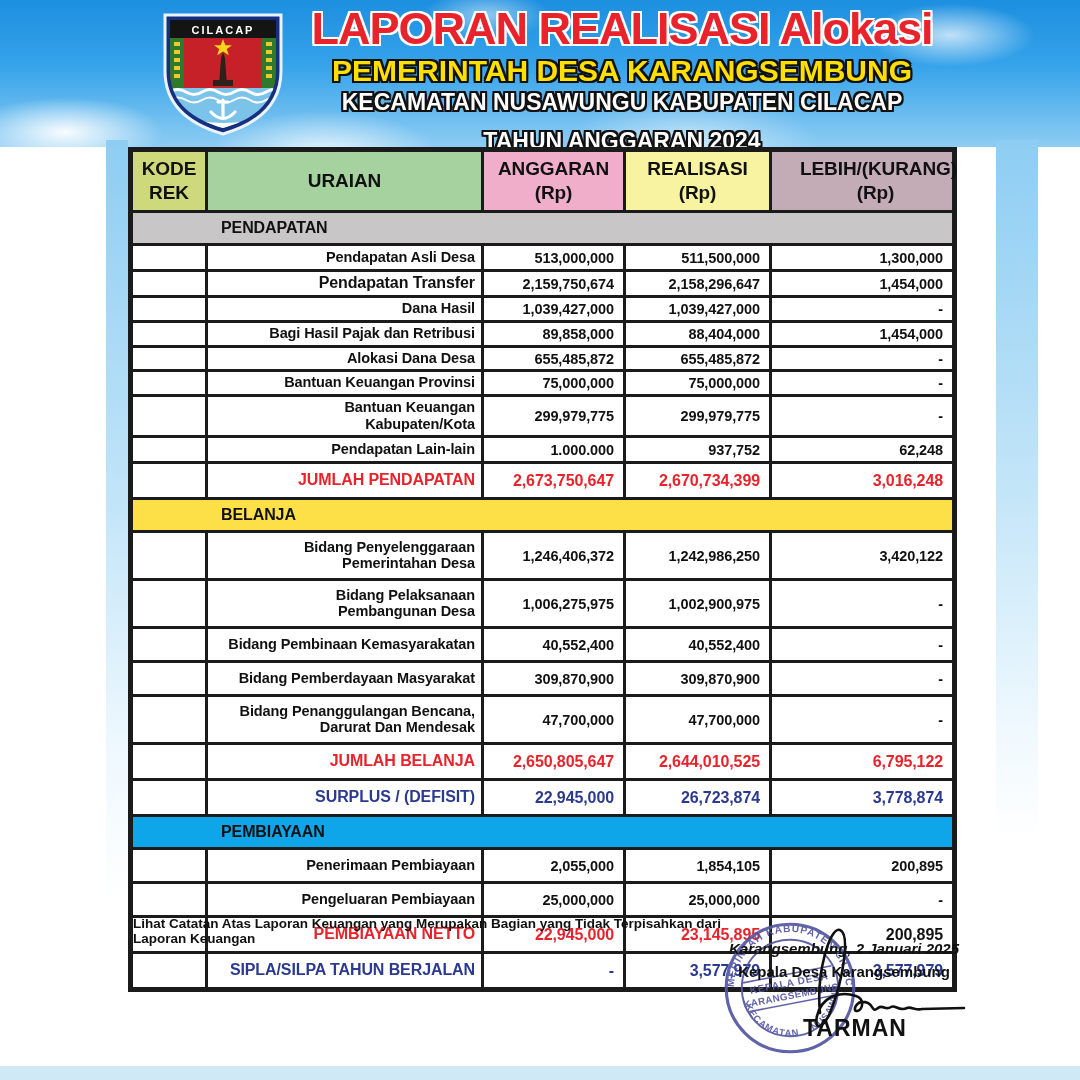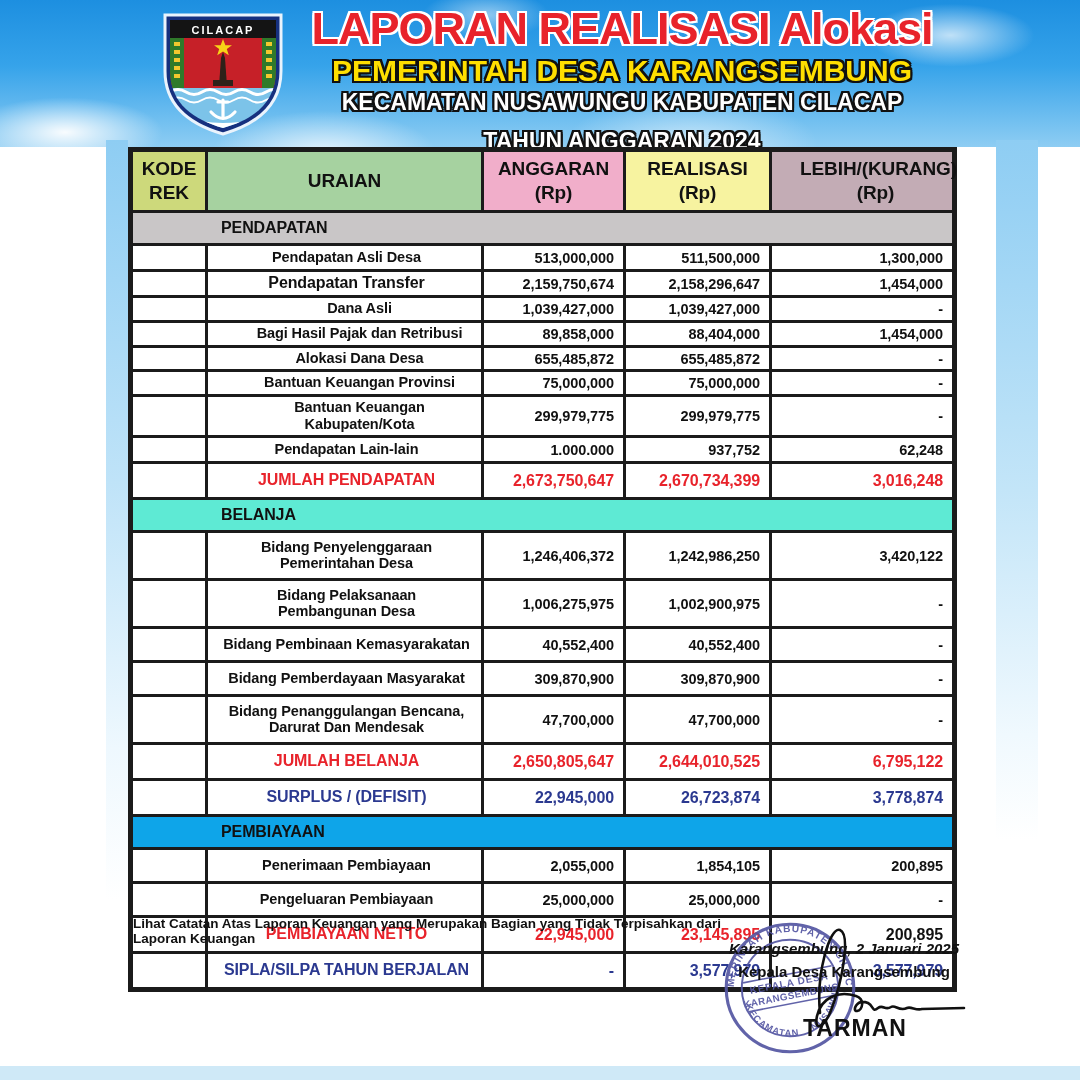--- a/index.html
+++ b/index.html
@@ -37,21 +37,21 @@
   table.report{left:128px;top:147px;width:824px;border-collapse:collapse;position:absolute;
     table-layout:fixed;letter-spacing:-.1px;}
   table.report col.c-kode{width:76px;} table.report col.c-uraian{width:276px;}
   table.report col.c-ang{width:142px;} table.report col.c-real{width:146px;}
   table.report col.c-leb{width:184px;}
   table.report th, table.report td{border:3px solid #1b1b1b;}
   table.report{border:5px solid #1b1b1b;background:#fff;}
   th{font-size:19px;font-weight:800;color:#111;height:56px;line-height:1.25;}
   tbody td{font-size:14.5px;font-weight:700;color:#111;}
   td.kode{height:18px;}
-  td.uraian{text-align:center;padding:2px 6px 3px 10px;white-space:pre-line;line-height:1.15;}
+  td.uraian{text-align:right;padding:2px 6px 3px 10px;white-space:pre-line;line-height:1.15;}
   tr.sub td.uraian{padding-left:36px;}
   td.num{text-align:right;padding:2px 9px 2px 2px;}
   tr.section td{font-size:16px;font-weight:800;text-align:left;padding-left:88px;height:28px;}
   tr.item td{height:18px;}
   tr.roomy td{height:26px;}
   tr.tall td{height:40px;}
   tr.total td{height:28px;font-size:16px;font-weight:800;}
   tr.bold td.uraian{font-size:16px;font-weight:800;}
   .c-red{color:#e8232b !important;}
   .c-blue{color:#2b3990 !important;}
@@ -153,21 +153,21 @@
       </tr>
       <tr class="item bold">
         <td class="kode"></td>
         <td class="uraian">Pendapatan Transfer</td>
         <td class="num">2,159,750,674</td>
         <td class="num">2,158,296,647</td>
         <td class="num">1,454,000</td>
       </tr>
       <tr class="sub">
         <td class="kode"></td>
-        <td class="uraian">Dana Asli</td>
+        <td class="uraian">Dana Hasil</td>
         <td class="num">1,039,427,000</td>
         <td class="num">1,039,427,000</td>
         <td class="num">-</td>
       </tr>
       <tr class="sub">
         <td class="kode"></td>
         <td class="uraian">Bagi Hasil Pajak dan Retribusi</td>
         <td class="num">89,858,000</td>
         <td class="num">88,404,000</td>
         <td class="num">1,454,000</td>
@@ -201,21 +201,21 @@
         <td class="num">62,248</td>
       </tr>
       <tr class="total c-red">
         <td class="kode"></td>
         <td class="uraian c-red">JUMLAH PENDAPATAN</td>
         <td class="num c-red">2,673,750,647</td>
         <td class="num c-red">2,670,734,399</td>
         <td class="num c-red">3,016,248</td>
       </tr>
       <tr class="section">
-        <td colspan="5" style="background: #5eead4;">BELANJA</td>
+        <td colspan="5" style="background: #fde047;">BELANJA</td>
       </tr>
       <tr class="item tall">
         <td class="kode"></td>
         <td class="uraian">Bidang Penyelenggaraan
 Pemerintahan Desa</td>
         <td class="num">1,246,406,372</td>
         <td class="num">1,242,986,250</td>
         <td class="num">3,420,122</td>
       </tr>
       <tr class="item tall">

